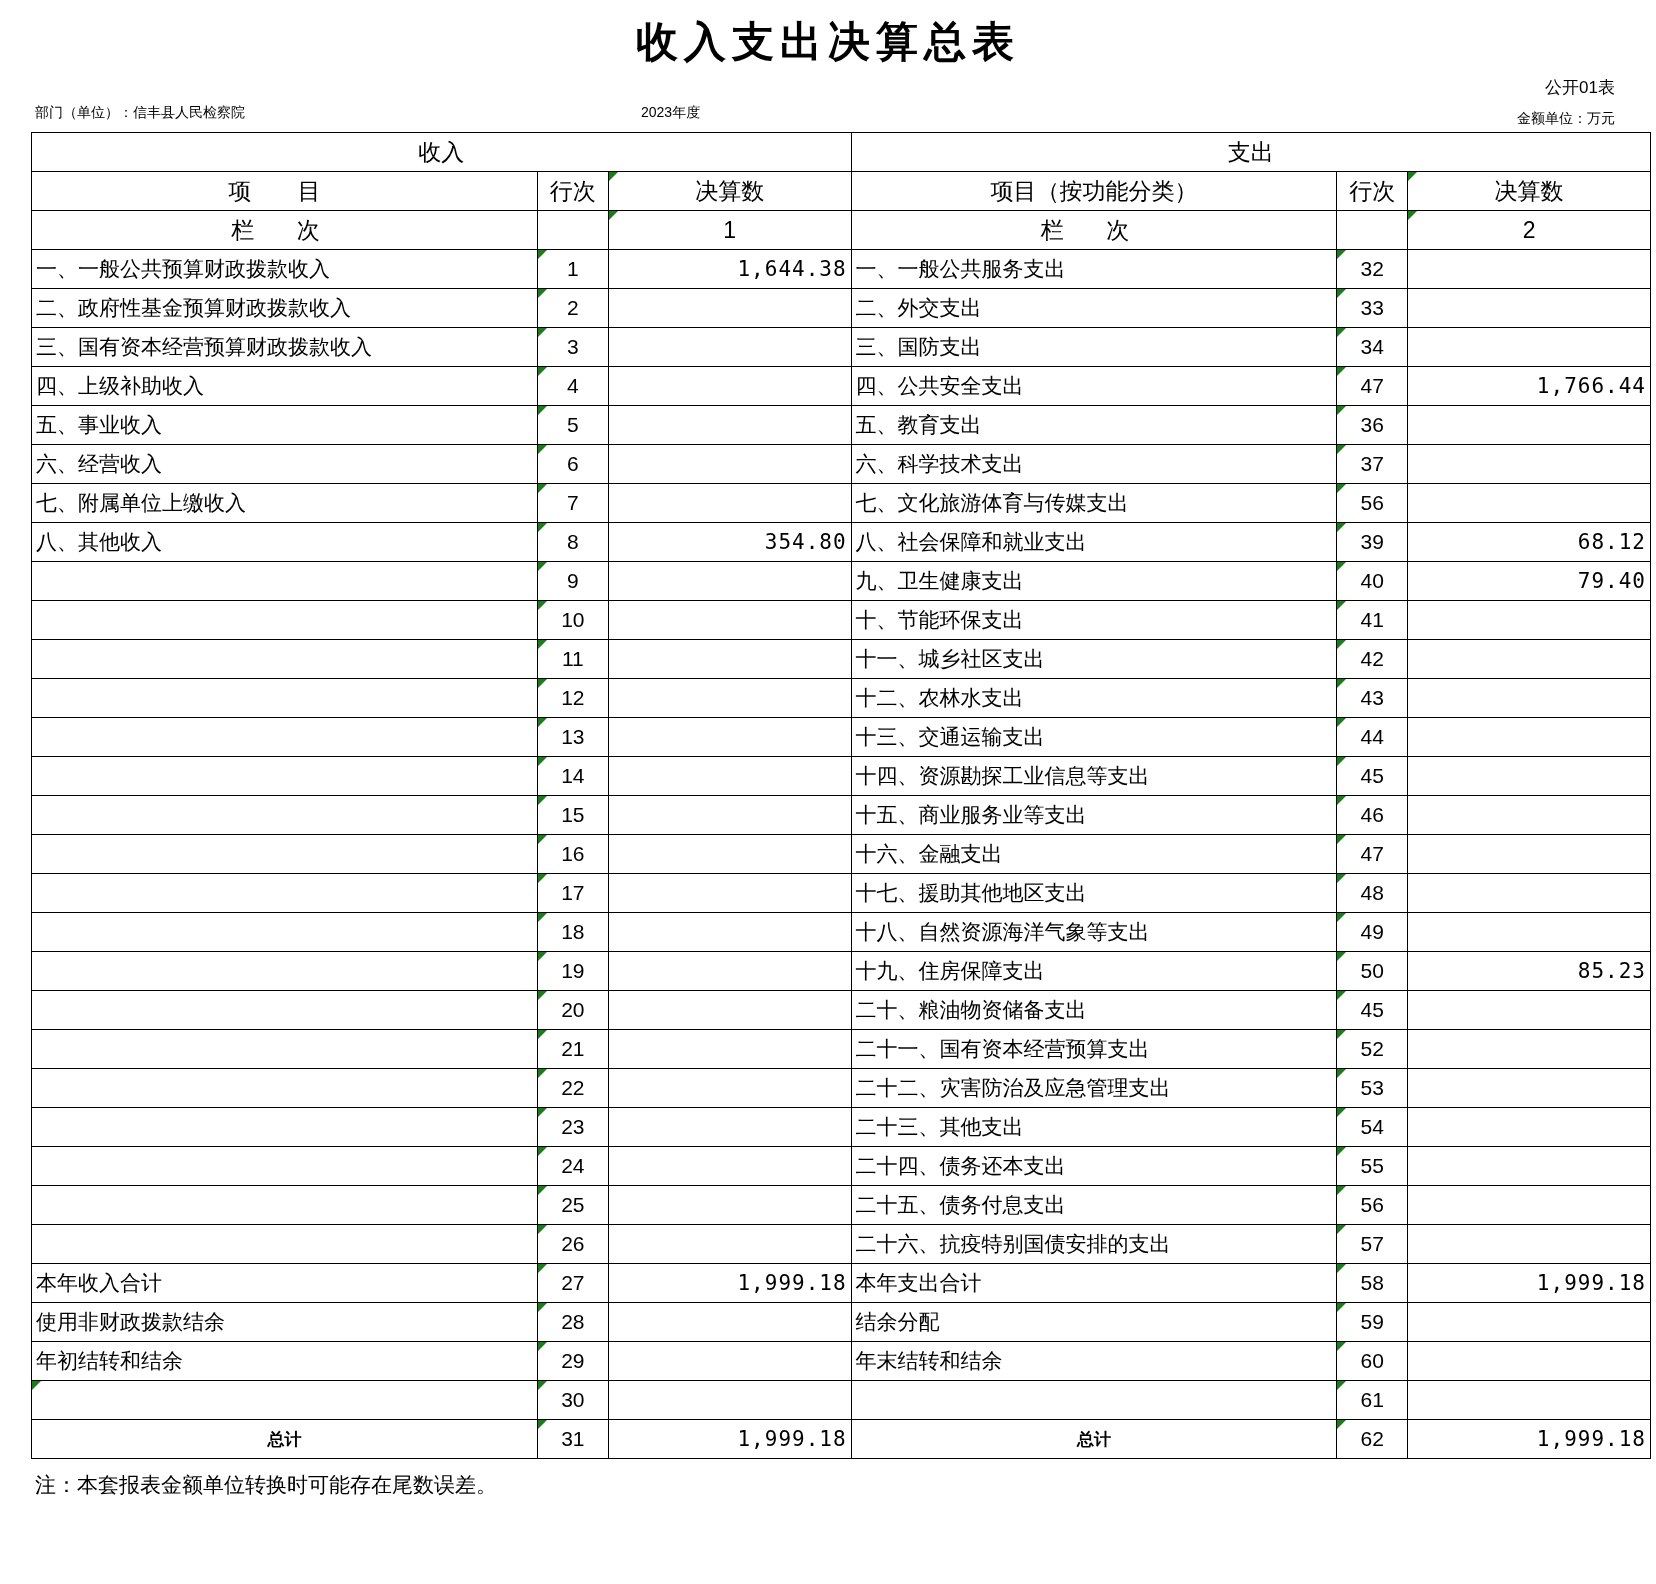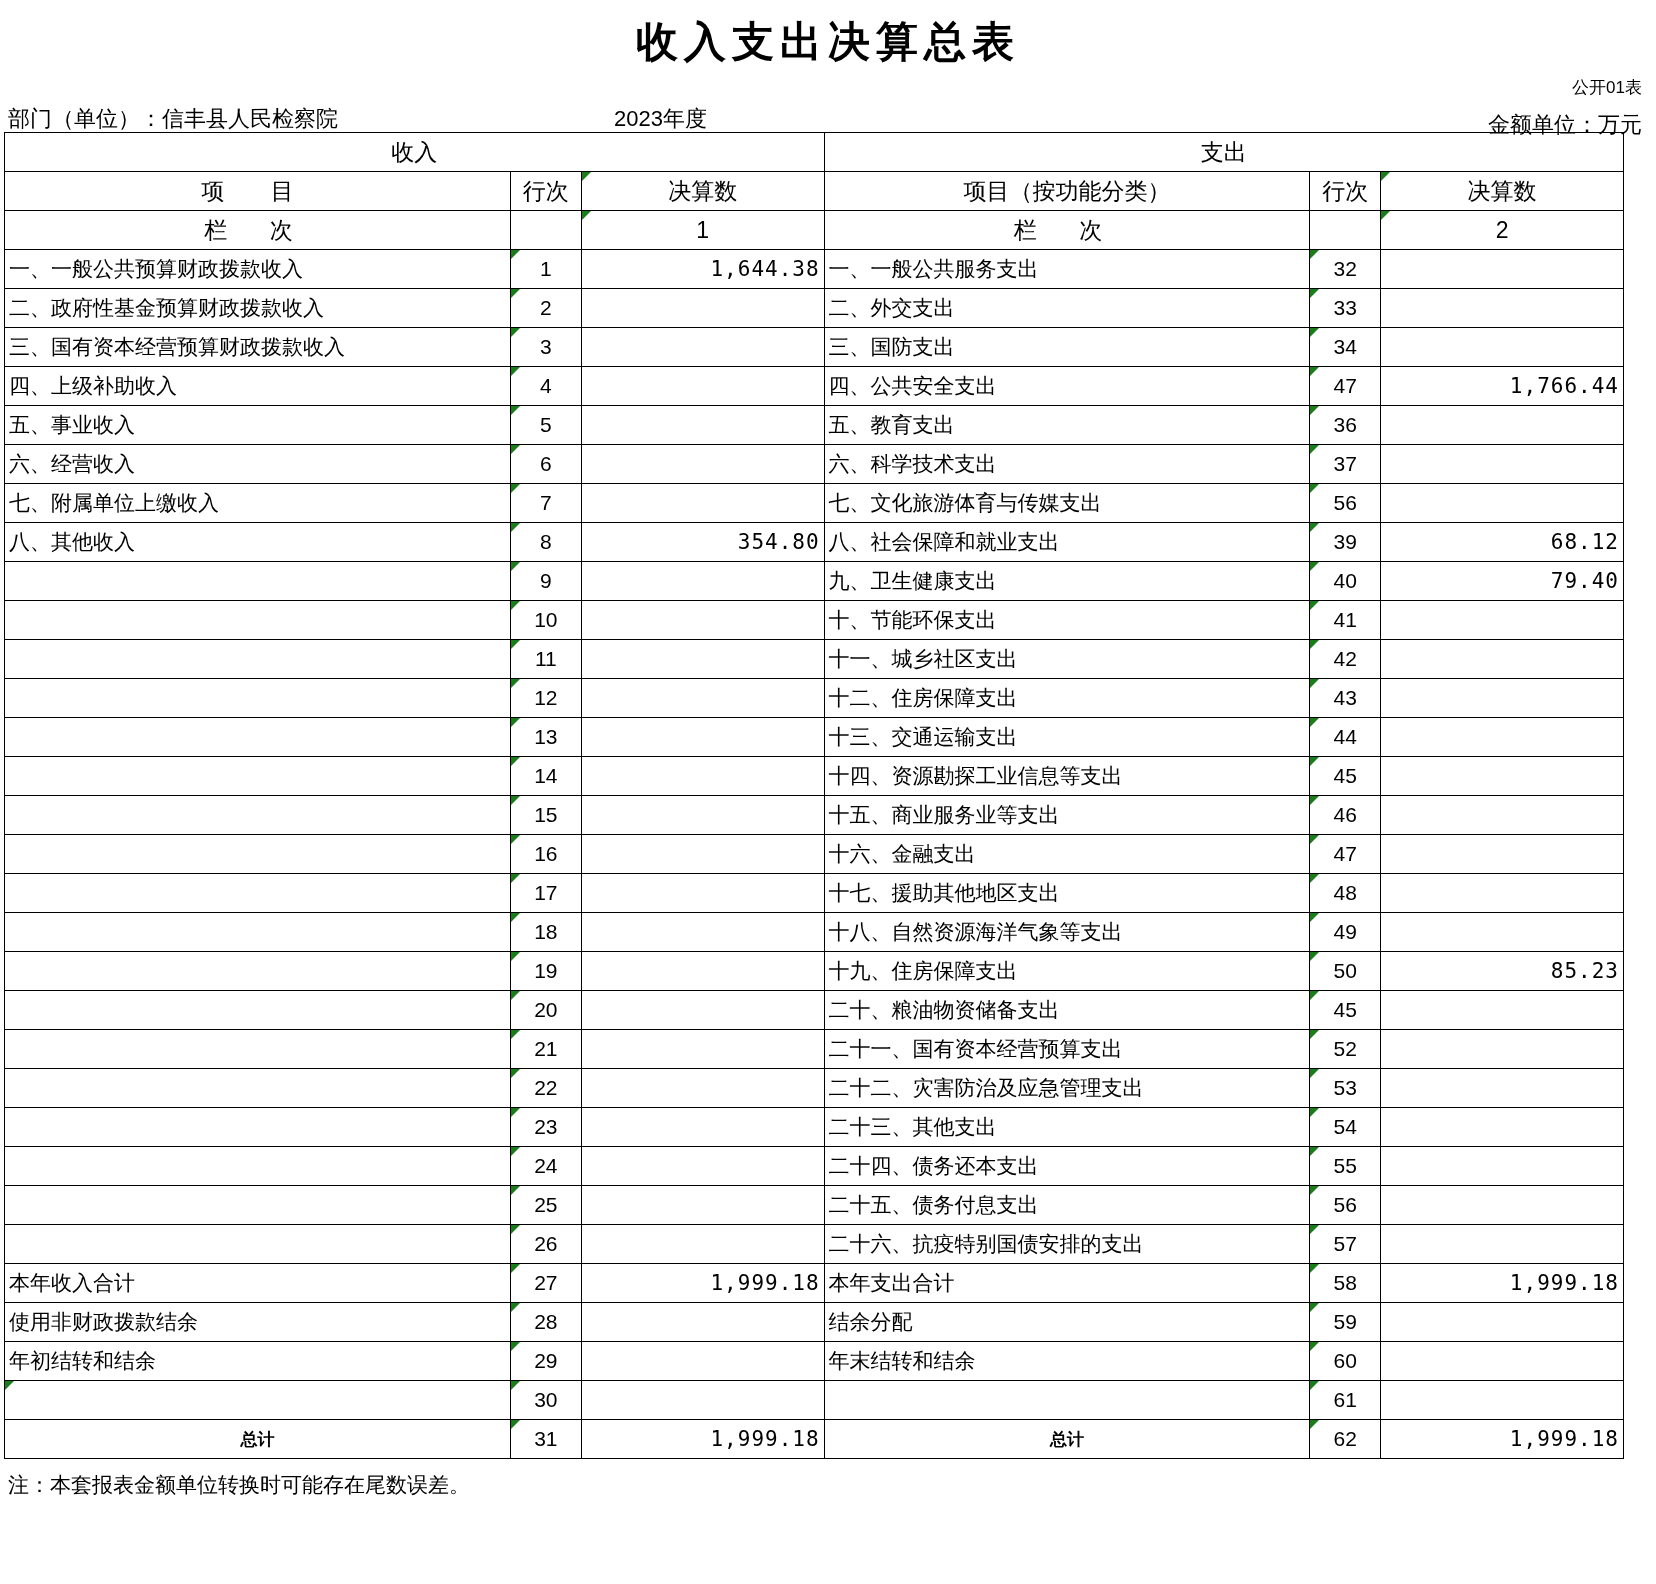--- a/index.html
+++ b/index.html
@@ -12,21 +12,21 @@
     height: 1584px;
     font-family: "Liberation Sans", "DejaVu Sans", sans-serif;
     color: #000000;
     overflow: hidden;
   }
   .page {
     position: relative;
     width: 1656px;
     height: 1584px;
     box-sizing: border-box;
-    padding: 0 4px;
+    padding: 0 31px;
   }
   .doc-title {
     text-align: center;
     font-family: "DejaVu Serif", "Liberation Serif", serif;
     font-size: 42px;
     font-weight: bold;
     letter-spacing: 6px;
     padding-top: 14px;
     padding-bottom: 6px;
   }
@@ -36,21 +36,21 @@
   }
   .meta-right-top {
     position: absolute;
     right: 10px;
     top: 0;
     font-size: 17px;
   }
   .meta-line {
     position: relative;
     height: 30px;
-    font-size: 22px;
+    font-size: 14px;
   }
   .meta-dept {
     position: absolute;
     left: 4px;
     top: 2px;
     white-space: nowrap;
   }
   .meta-year {
     position: absolute;
     left: 610px;
@@ -242,21 +242,21 @@
           <td class="center"><span class="mark"></span><span>11</span></td>
           <td class="c-num"><span></span></td>
           <td class=""><span>十一、城乡社区支出</span></td>
           <td class="center"><span class="mark"></span><span>42</span></td>
           <td class="c-num"><span></span></td>
         </tr>
         <tr>
           <td class=""><span></span></td>
           <td class="center"><span class="mark"></span><span>12</span></td>
           <td class="c-num"><span></span></td>
-          <td class=""><span>十二、住房保障支出</span></td>
+          <td class=""><span>十二、农林水支出</span></td>
           <td class="center"><span class="mark"></span><span>43</span></td>
           <td class="c-num"><span></span></td>
         </tr>
         <tr>
           <td class=""><span></span></td>
           <td class="center"><span class="mark"></span><span>13</span></td>
           <td class="c-num"><span></span></td>
           <td class=""><span>十三、交通运输支出</span></td>
           <td class="center"><span class="mark"></span><span>44</span></td>
           <td class="c-num"><span></span></td>

